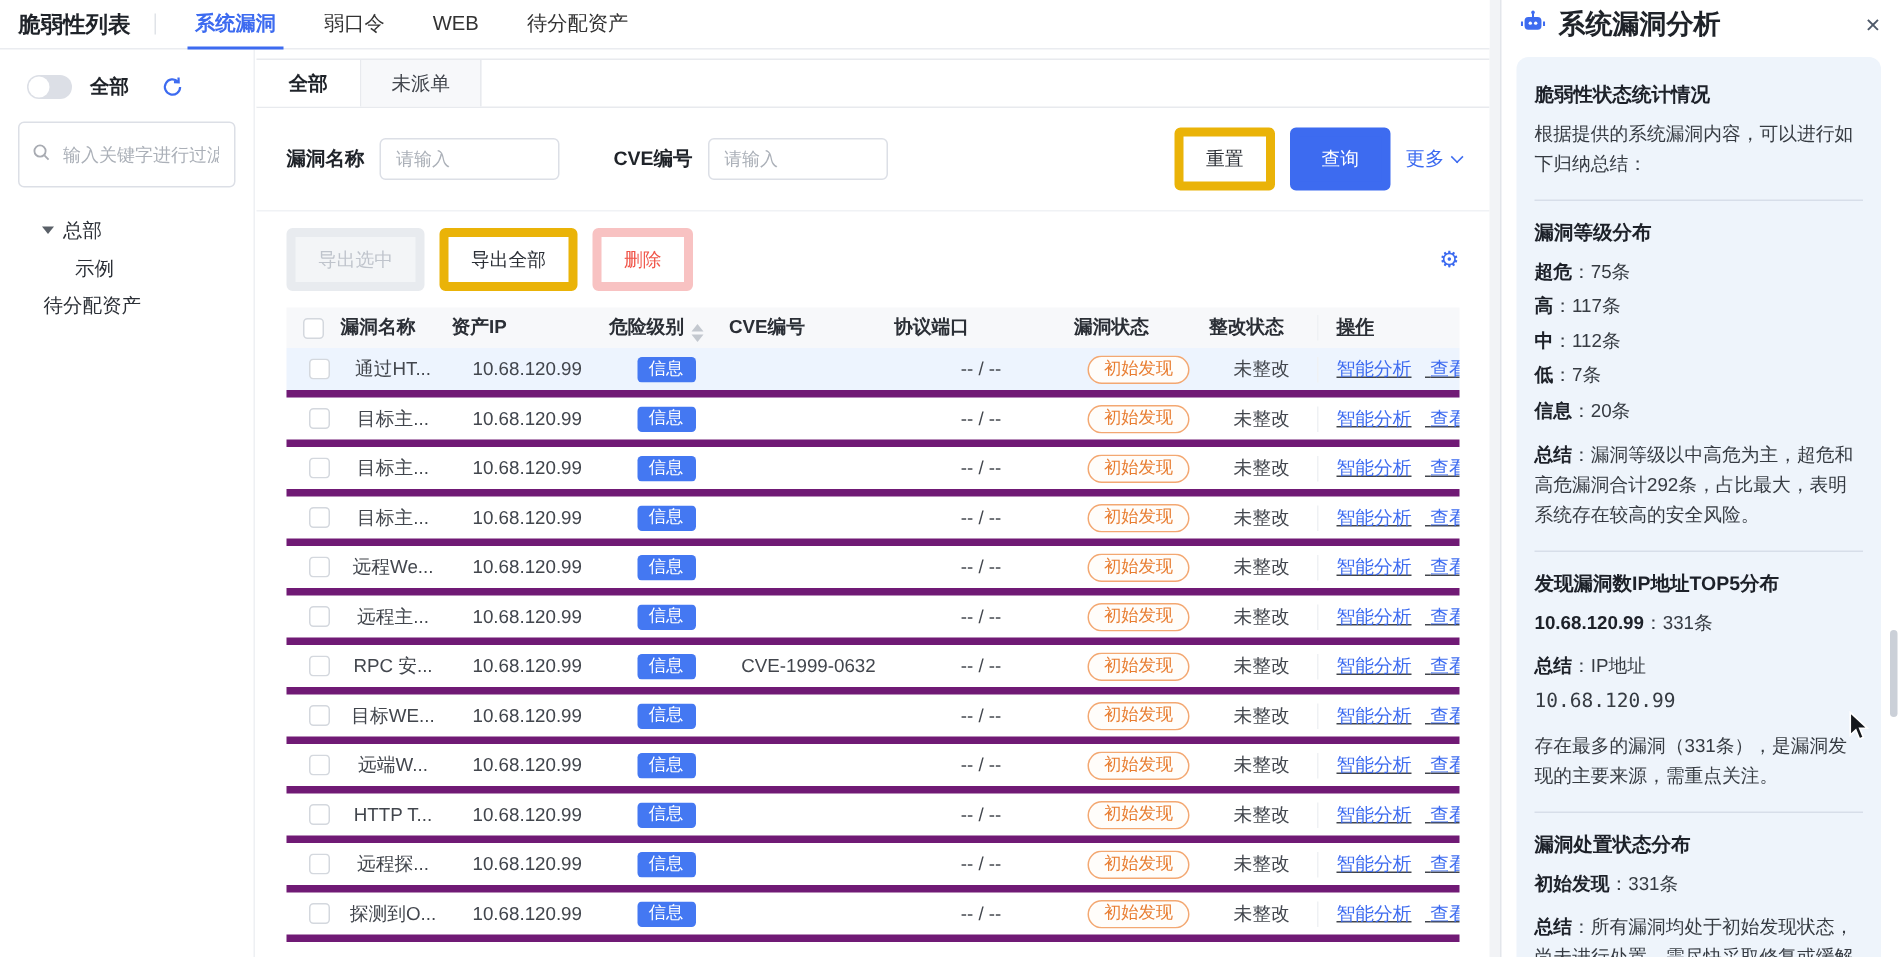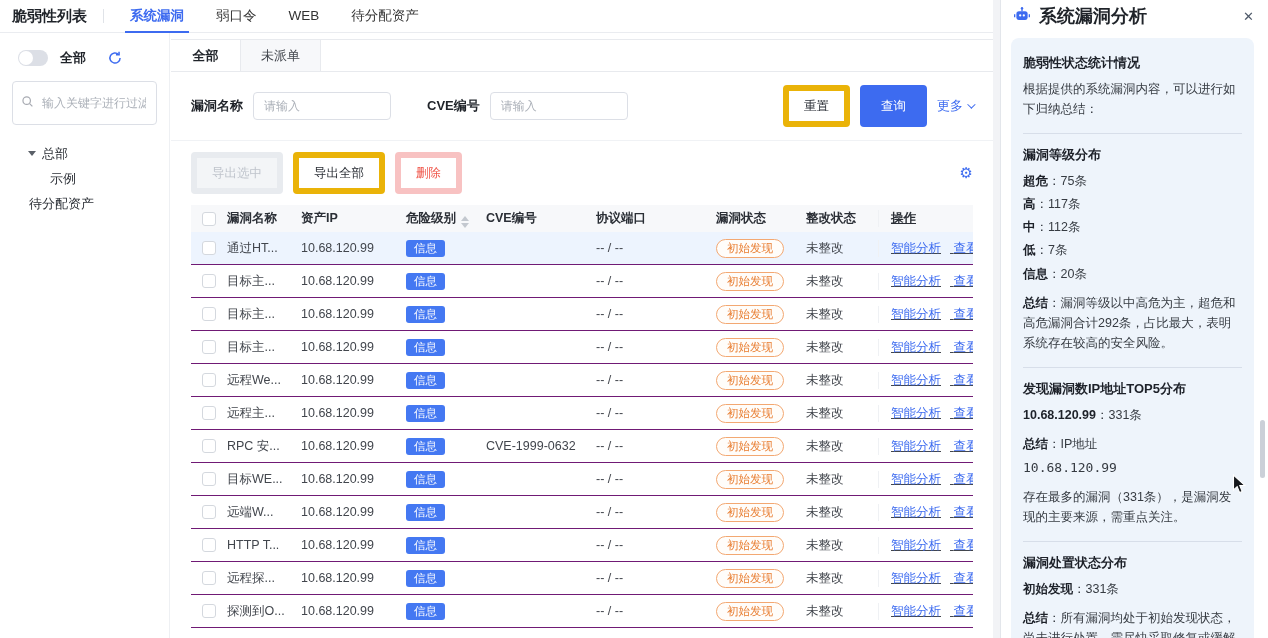--- a/index.html
+++ b/index.html
@@ -40,41 +40,41 @@
   
   .main{position:absolute;left:171px;top:33px;width:822px;bottom:0;background:#fff;}
   .gapbar{position:absolute;left:993px;top:0;width:7px;height:638px;background:#F2F3F6;}
   .mtabs{margin-top:6px;height:33px;display:flex;border-top:1px solid #E8EAEE;border-bottom:1px solid #E8EAEE;}
   .mtab{min-width:70px;padding:0 20px;line-height:32px;text-align:center;background:#F7F8FA;
         border-right:1px solid #E8EAEE;color:#42464D;cursor:pointer;}
   .mtab.active{background:#fff;color:#1F2329;font-weight:bold;}
   .filters{display:flex;align-items:center;padding:13px 20px;border-bottom:1px solid #F0F2F5;}
   .flabel{font-weight:bold;color:#1F2329;font-size:13px;margin-right:10px;}
   .flabel.second{margin-left:36px;}
-  .finput{width:138px;height:28px;border:1px solid #DCDFE6;border-radius:4px;padding:0 10px;
+  .finput{width:120px;height:28px;border:1px solid #DCDFE6;border-radius:4px;padding:0 10px;
           font-size:12px;color:#333;outline:none;}
   .finput::placeholder{color:#ABB0B8;}
   .fright{margin-left:auto;display:flex;align-items:center;gap:10px;}
   .btn{height:42px;padding:0 15px;border:6px solid #eab308;border-radius:4px;background:#fff;
        font-size:12.5px;color:#2B2F36;cursor:pointer;font-family:Liberation Sans, sans-serif;}
   .btn.primary{background:#3D6BF0;border-color:#3D6BF0;color:#fff;}
   .btn.disabled{background:#F3F5F7;border-color:#E8EBEF;color:#BFC4CC;cursor:default;}
   .btn.danger{border-color:#F8C2C2;color:#F0564A;}
   .more-link{color:#3D6BF0;font-size:13px;display:inline-flex;align-items:center;gap:4px;cursor:pointer;}
   .chev{width:6px;height:6px;border-right:1.5px solid currentColor;border-bottom:1.5px solid currentColor;
         display:inline-block;transform:rotate(45deg) translateY(-2px);}
   .toolbar{display:flex;align-items:center;gap:10px;padding:11px 20px 9px;}
   .gear{margin-left:auto;color:#3D6BF0;font-size:15px;cursor:pointer;font-family:"DejaVu Sans",sans-serif;}
 
   
   .table{margin:2px 20px 0;}
   .gridrow{display:grid;grid-template-columns:34px 74px 105px 80px 110px 120px 90px 74px minmax(0,1fr);align-items:center;}
   .thead{background:#F7F8FA;height:27px;font-weight:bold;font-size:12.5px;color:#2B2F36;}
   .th,.td{padding:0 2px;white-space:nowrap;overflow:hidden;}
-  .trow{height:33px;border-bottom:1px solid #701a75;font-size:12.5px;color:#42464D;}
+  .trow{height:33px;border-bottom:5px solid #701a75;font-size:12.5px;color:#42464D;text-align:center;}
   .trow.active{background:#EDF4FE;}
   .cb{width:14px;height:14px;border:1px solid #D4D8DE;border-radius:3px;background:#fff;display:inline-block;
       vertical-align:middle;margin-left:9px;cursor:pointer;}
   .sort{display:inline-flex;flex-direction:column;gap:2px;margin-left:5px;vertical-align:1px;}
   .sort i{width:0;height:0;border-left:4px solid transparent;border-right:4px solid transparent;display:block;}
   .sort .up{border-bottom:5px solid #C3C8CF;}
   .sort .dn{border-top:5px solid #C3C8CF;}
   .badge{display:inline-block;background:#4478F2;color:#fff;font-size:11.5px;line-height:17px;
          padding:0 8px;border-radius:3px;}
   .pill{display:inline-block;border:1px solid #F3A872;color:#E87C2F;background:#FFFDFA;font-size:11.5px;

